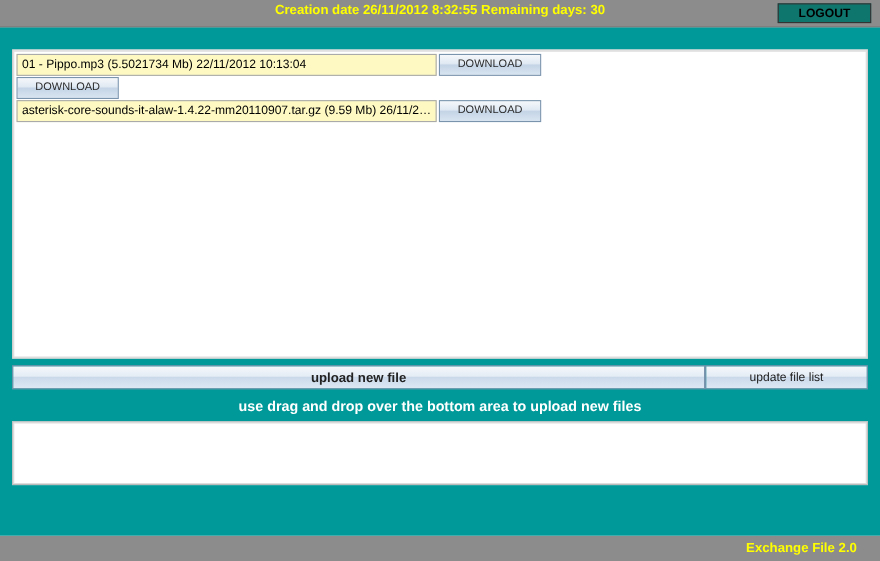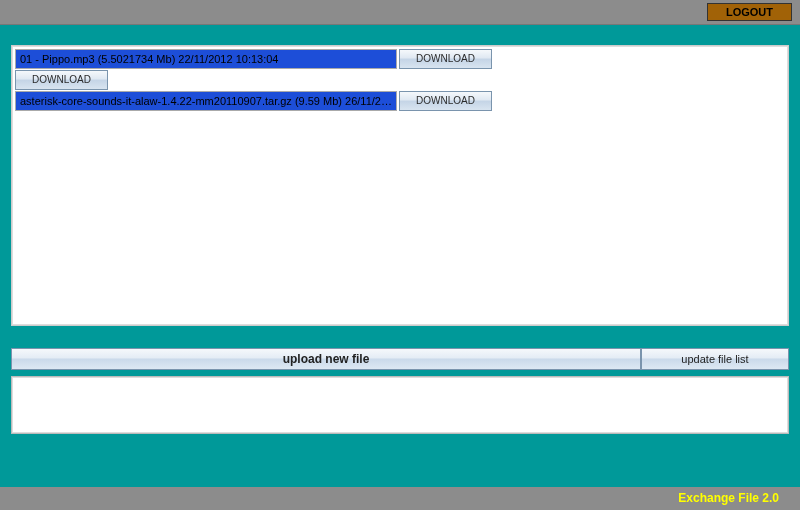--- a/index.html
+++ b/index.html
@@ -30,21 +30,21 @@
     left: 50%;
     transform: translateX(-50%);
     color: #ffff00;
     font-weight: bold;
     font-size: 12px;
   }
   .header .logout-btn {
     position: absolute;
     right: 8px;
     top: 3px;
-    background: #a16207;
+    background: #0f766e;
     color: #000;
     border: 1px solid #333;
     font-size: 11px;
     font-weight: bold;
     padding: 2px 18px;
     cursor: pointer;
     height: 18px;
     line-height: 12px;
   }
   .main {
@@ -62,21 +62,21 @@
     overflow: hidden;
   }
   .file-row {
     display: flex;
     height: 20px;
     margin-bottom: 1px;
   }
   .file-name-cell {
     width: 382px;
     border: 1px solid #aaa;
-    background: #1d4ed8;
+    background: #fef9c3;
     padding: 2px 4px;
     font-size: 11px;
     overflow: hidden;
     white-space: nowrap;
     text-overflow: ellipsis;
     margin-right: 2px;
     line-height: 14px;
   }
   .download-btn {
     width: 93px;
@@ -84,21 +84,21 @@
     background: linear-gradient(#f5f8fb 0%, #dfe8f2 45%, #c4d4e6 50%, #d8e4f0 100%);
     border: 1px solid #7a94ad;
     font-size: 10px;
     color: #2a2a2a;
     cursor: pointer;
     text-align: center;
     line-height: 16px;
   }
   .button-row {
     display: flex;
-    margin-top: 22px;
+    margin-top: 6px;
   }
   .wide-btn {
     height: 22px;
     background: linear-gradient(#f5f8fb 0%, #e4ecf5 45%, #cad9ea 50%, #dde8f3 100%);
     border: 1px solid #7a94ad;
     font-size: 12px;
     font-weight: bold;
     color: #222;
     cursor: pointer;
     text-align: center;
@@ -127,20 +127,21 @@
     font-weight: bold;
     font-size: 12px;
     text-align: right;
     padding: 4px 21px 0 0;
   }
 </style>
 </head>
 <body>
 
 <div class="header">
+  <span class="center-info">Creation date 26/11/2012 8:32:55 Remaining days: 30</span>
   <button class="logout-btn">LOGOUT</button>
 </div>
 
 <div class="main">
 
   <div class="file-panel">
     <div class="file-row">
       <div class="file-name-cell">01 - Pippo.mp3 (5.5021734 Mb) 22/11/2012 10:13:04</div>
       <button class="download-btn">DOWNLOAD</button>
     </div>
@@ -151,20 +152,21 @@
       <div class="file-name-cell">asterisk-core-sounds-it-alaw-1.4.22-mm20110907.tar.gz (9.59 Mb) 26/11/2012 ...</div>
       <button class="download-btn">DOWNLOAD</button>
     </div>
   </div>
 
   <div class="button-row">
     <button class="wide-btn upload-btn">upload new file</button>
     <button class="wide-btn update-btn">update file list</button>
   </div>
 
+  <div class="drag-label">use drag and drop over the bottom area to upload new files</div>
 
   <div class="drop-area"></div>
 
 </div>
 
 <div class="footer">
   <span>Exchange File 2.0</span>
 </div>
 
 </body></html>

